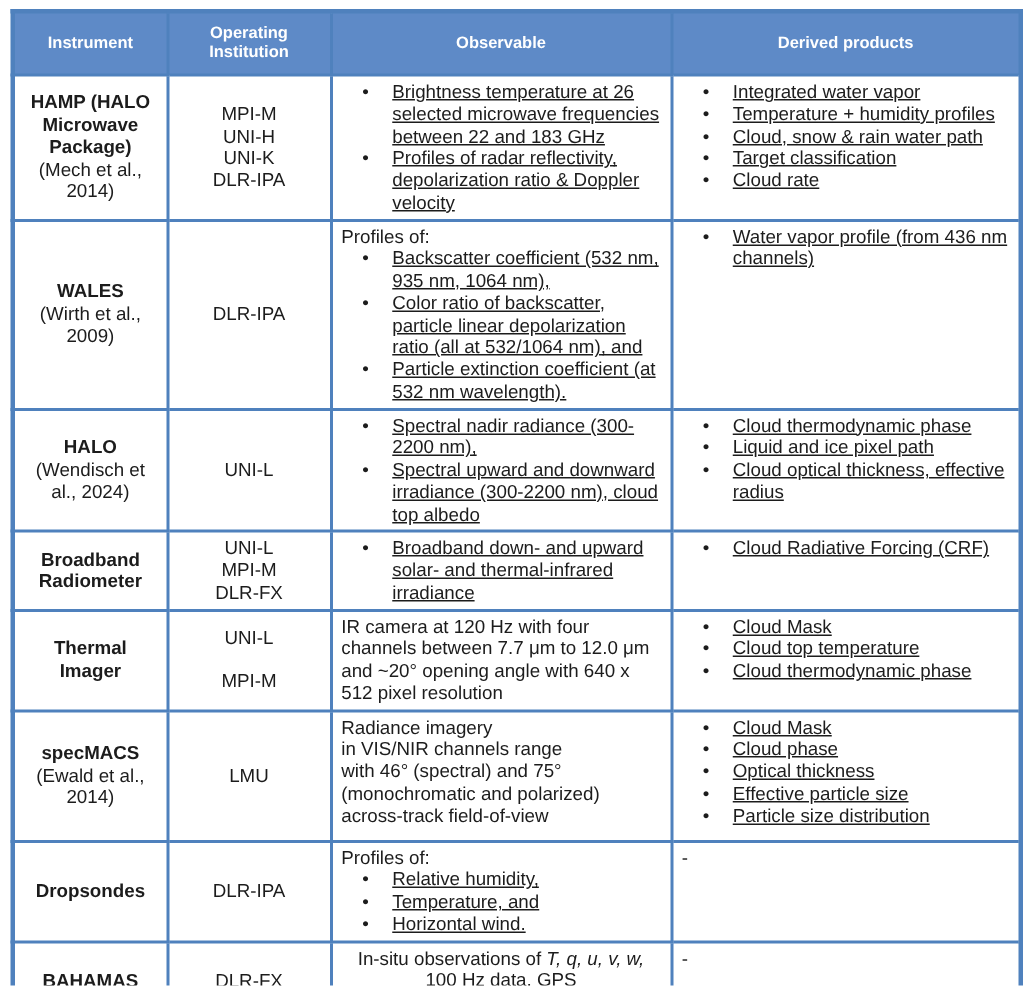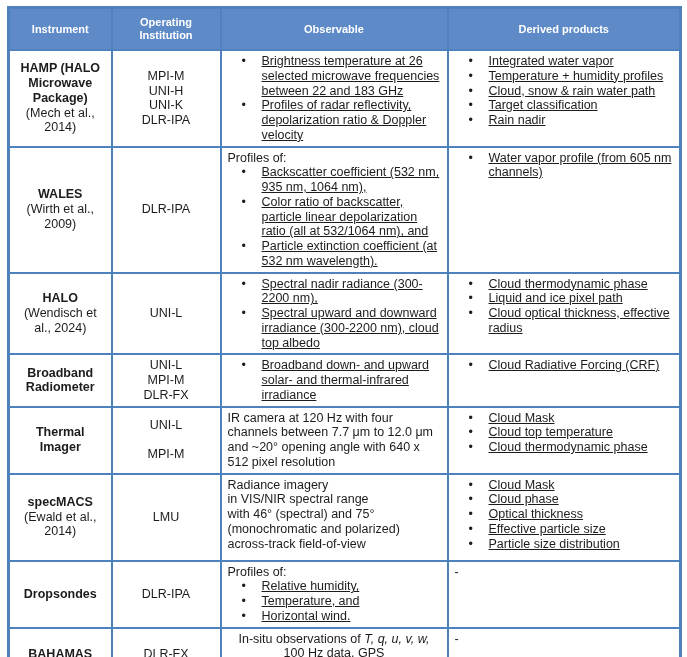--- a/index.html
+++ b/index.html
@@ -64,21 +64,21 @@
               <li>Brightness temperature at 26 selected microwave frequencies between 22 and 183 GHz</li>
               <li>Profiles of radar reflectivity, depolarization ratio &amp; Doppler velocity</li>
             </ul>
           </td>
           <td class="c-derived">
             <ul class="blist">
               <li>Integrated water vapor</li>
               <li>Temperature + humidity profiles</li>
               <li>Cloud, snow &amp; rain water path</li>
               <li>Target classification</li>
-              <li>Rain nadir</li>
+              <li>Cloud rate</li>
             </ul>
           </td>
         </tr>
         <tr>
           <td class="c-instrument">
             <div class="iname">WALES</div>
             <div class="iref">(Wirth et al., 2009)</div>
           </td>
           <td class="c-institution">
             <div>DLR-IPA</div>
@@ -86,21 +86,21 @@
           <td class="c-observable">
             <div class="intro">Profiles of:</div>
             <ul class="blist">
               <li>Backscatter coefficient (532 nm, 935 nm, 1064 nm),</li>
               <li>Color ratio of backscatter, particle linear depolarization ratio (all at 532/1064 nm), and</li>
               <li>Particle extinction coefficient (at 532 nm wavelength).</li>
             </ul>
           </td>
           <td class="c-derived">
             <ul class="blist">
-              <li>Water vapor profile (from 605 nm channels)</li>
+              <li>Water vapor profile (from 436 nm channels)</li>
             </ul>
           </td>
         </tr>
         <tr>
           <td class="c-instrument">
             <div class="iname">HALO</div>
             <div class="iref">(Wendisch et al., 2024)</div>
           </td>
           <td class="c-institution">
             <div>UNI-L</div>
@@ -162,21 +162,21 @@
         <tr>
           <td class="c-instrument">
             <div class="iname">specMACS</div>
             <div class="iref">(Ewald et al., 2014)</div>
           </td>
           <td class="c-institution">
             <div>LMU</div>
           </td>
           <td class="c-observable">
             <div>Radiance imagery</div>
-            <div>in VIS/NIR spectral range</div>
+            <div>in VIS/NIR channels range</div>
             <div>with 46° (spectral) and 75°</div>
             <div>(monochromatic and polarized)</div>
             <div>across-track field-of-view</div>
           </td>
           <td class="c-derived">
             <ul class="blist">
               <li>Cloud Mask</li>
               <li>Cloud phase</li>
               <li>Optical thickness</li>
               <li>Effective particle size</li>

